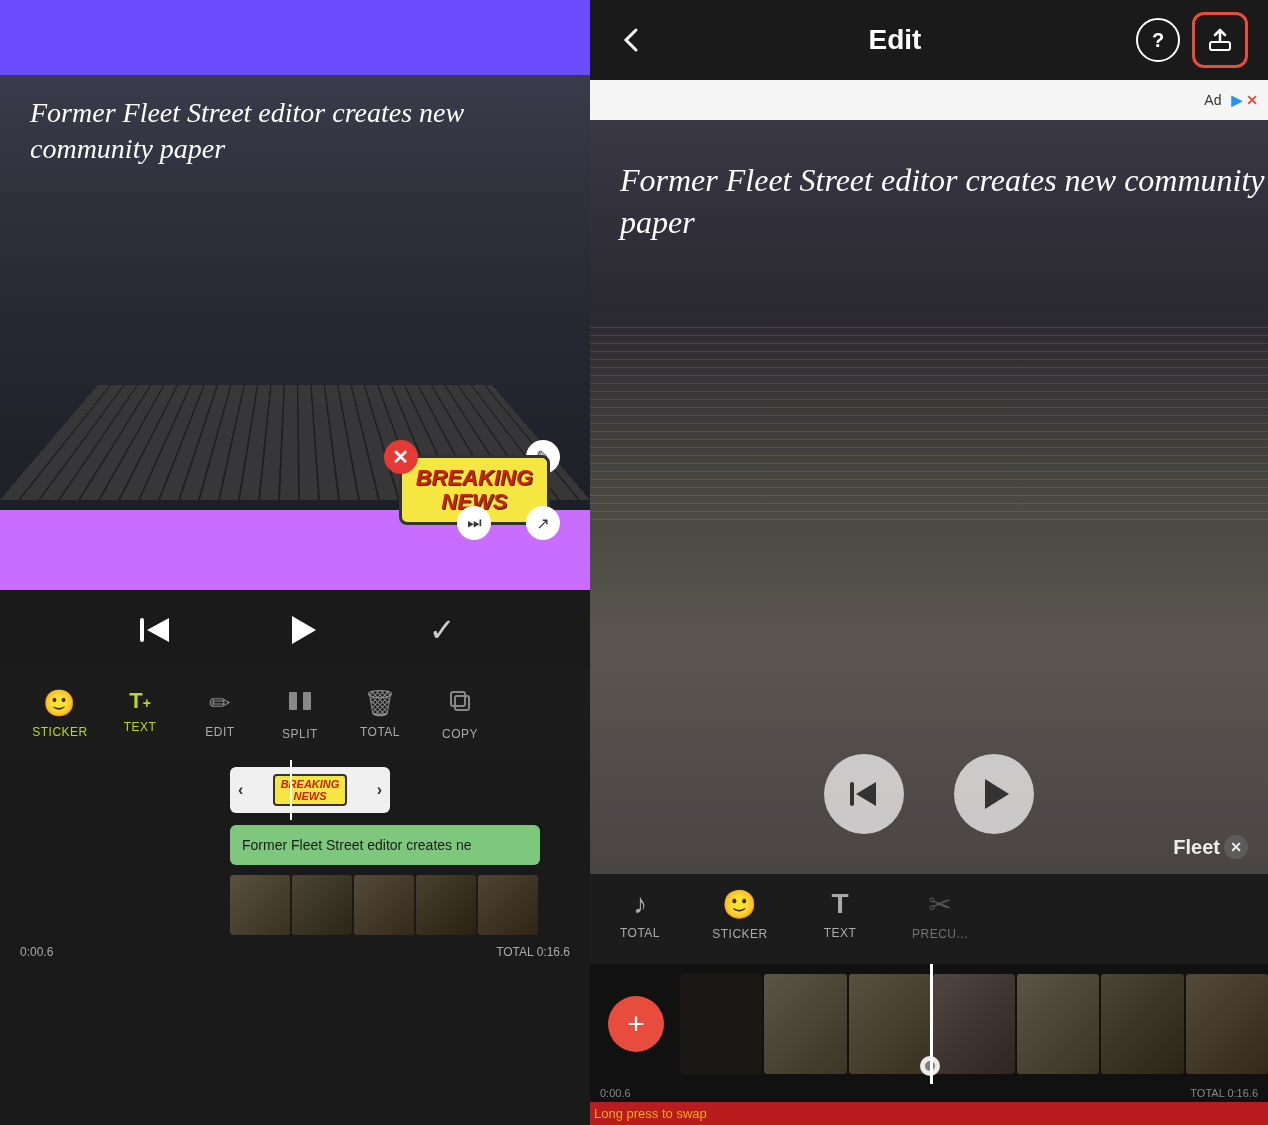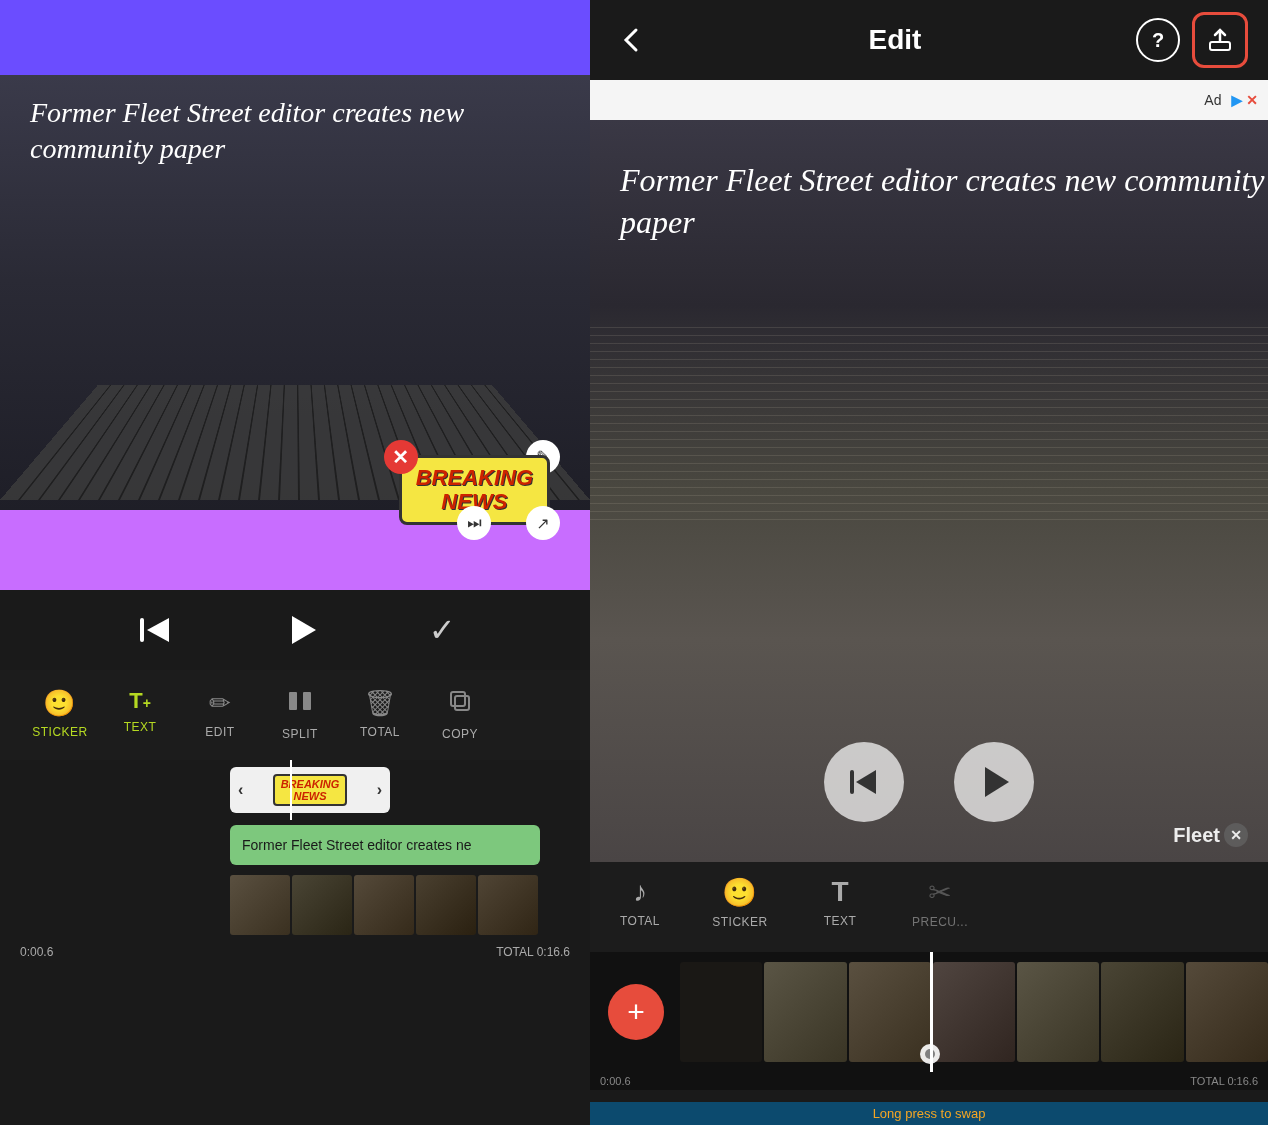--- a/index.html
+++ b/index.html
@@ -659,26 +659,25 @@
     .bottom-timestamps {
       display: flex;
       justify-content: space-between;
       padding: 3px 10px;
       font-size: 11px;
       color: #888;
       background: #111;
     }
 
     .long-press-hint {
-      text-align: center;
+      text-align: left;
       padding: 4px;
       font-size: 13px;
       color: #f5a623;
-      background: #0c4a6e;
-      margin-top: 12px;
+      background: #b91c1c;
     }
   </style>
 </head>
 <body>
 
 <div class="left-panel">
 
   <div class="preview-area">
     <div class="preview-top-bar"></div>
     <div class="preview-image-area">

